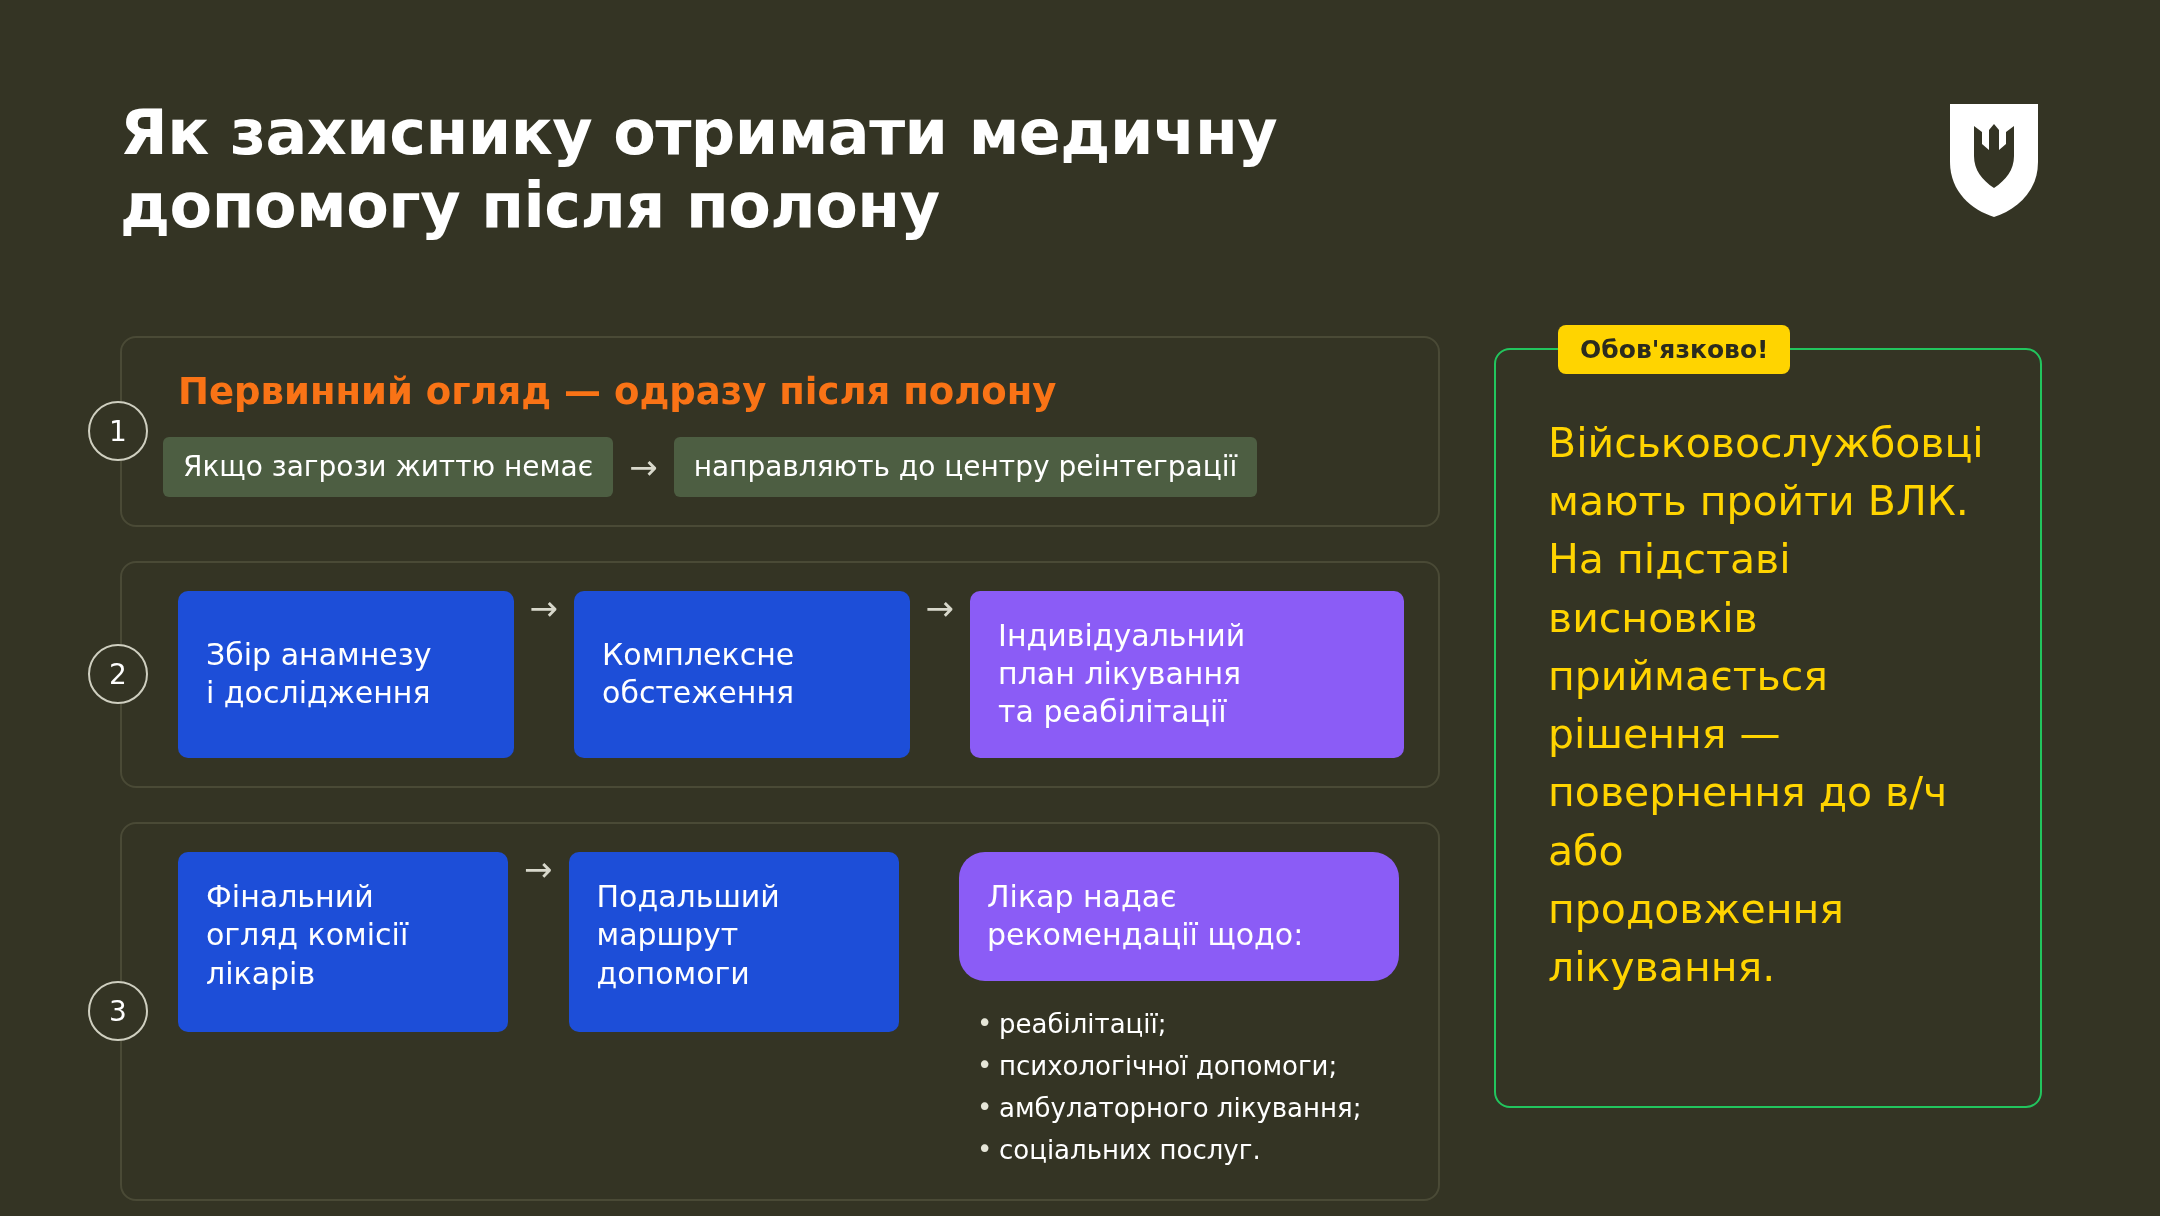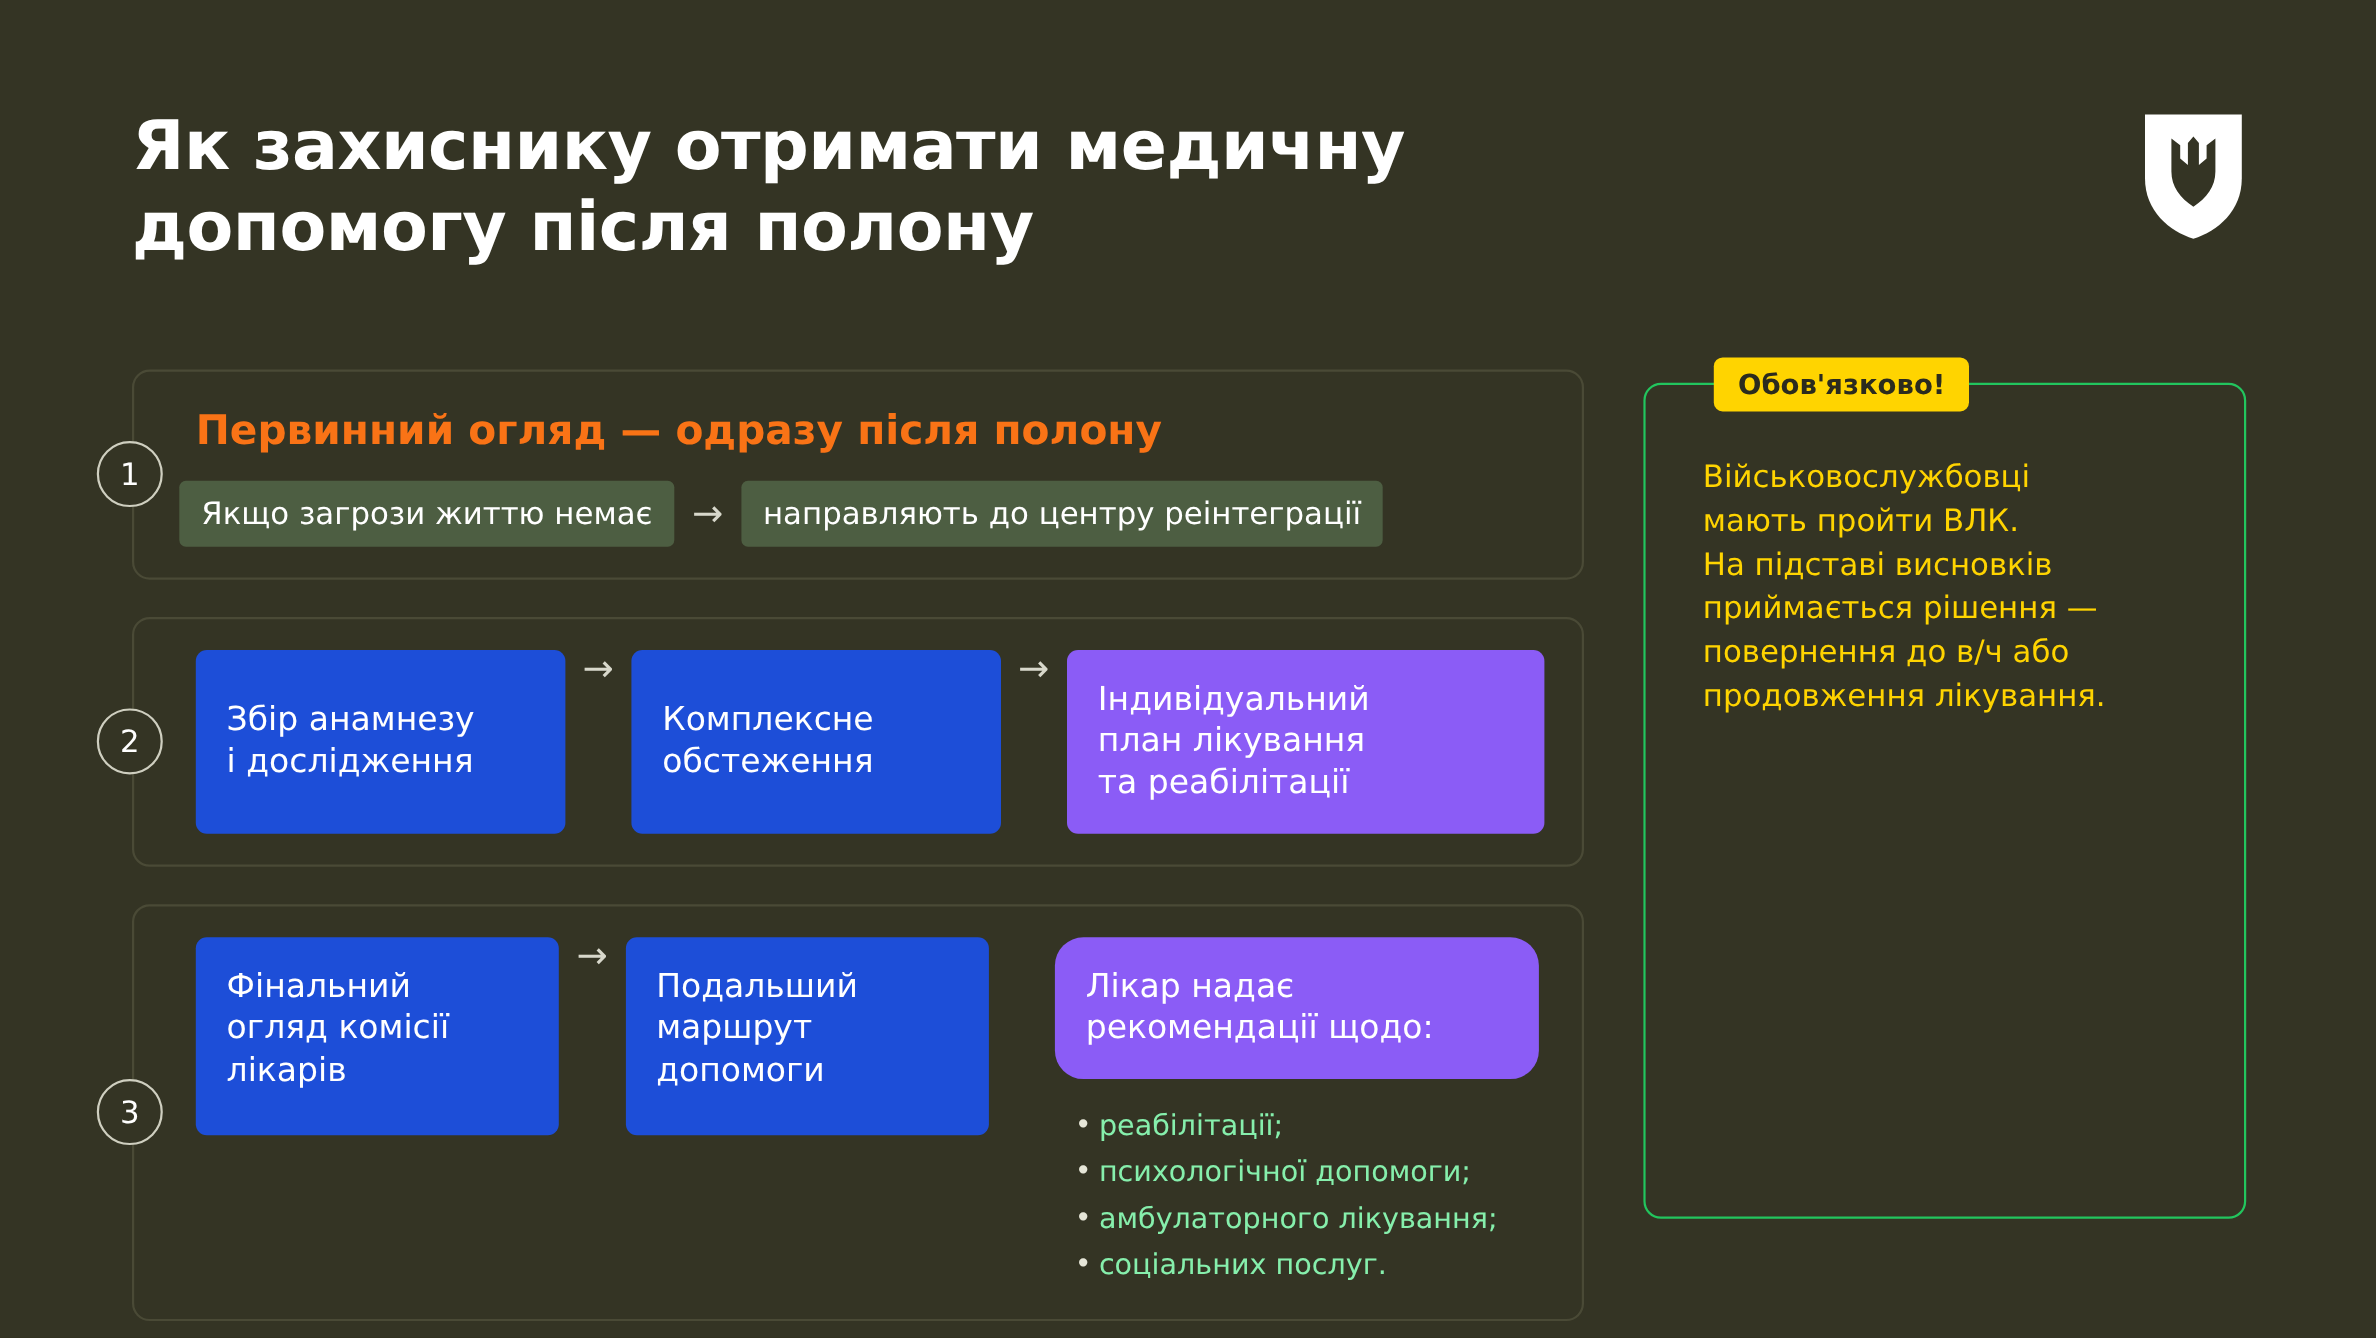--- a/index.html
+++ b/index.html
@@ -141,21 +141,21 @@
   .step3-right .card.green {
     min-height: 110px;
     align-items: center;
     border-radius: 26px;
   }
   .bullets {
     list-style: none;
     margin: 22px 0 0 0;
     padding: 0 0 0 14px;
     font-size: 26px;
-    color: #86efac;
+    color: #ffffff;
     line-height: 1.62;
   }
   .bullets li {
     position: relative;
     padding-left: 26px;
   }
   .bullets li::before {
     content: "•";
     position: absolute;
     left: 4px;
@@ -184,21 +184,21 @@
     top: -25px;
     background: #ffd400;
     color: #2b2b1e;
     font-size: 25px;
     font-weight: bold;
     padding: 10px 22px;
     border-radius: 8px;
     white-space: nowrap;
   }
   .note-text {
-    font-size: 28px;
+    font-size: 41px;
     line-height: 1.42;
     color: #ffd400;
     white-space: pre-line;
   }
 </style>
 </head>
 <body>
 
 <div class="page">
 

